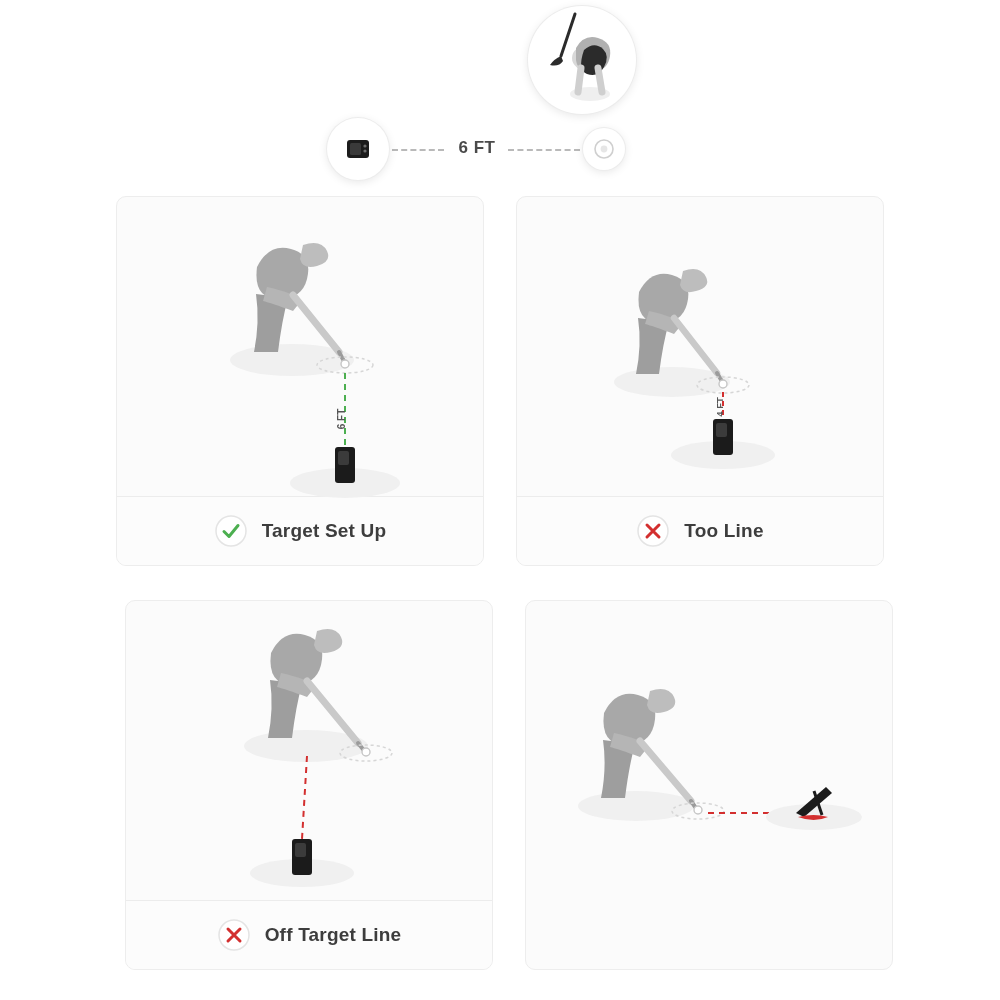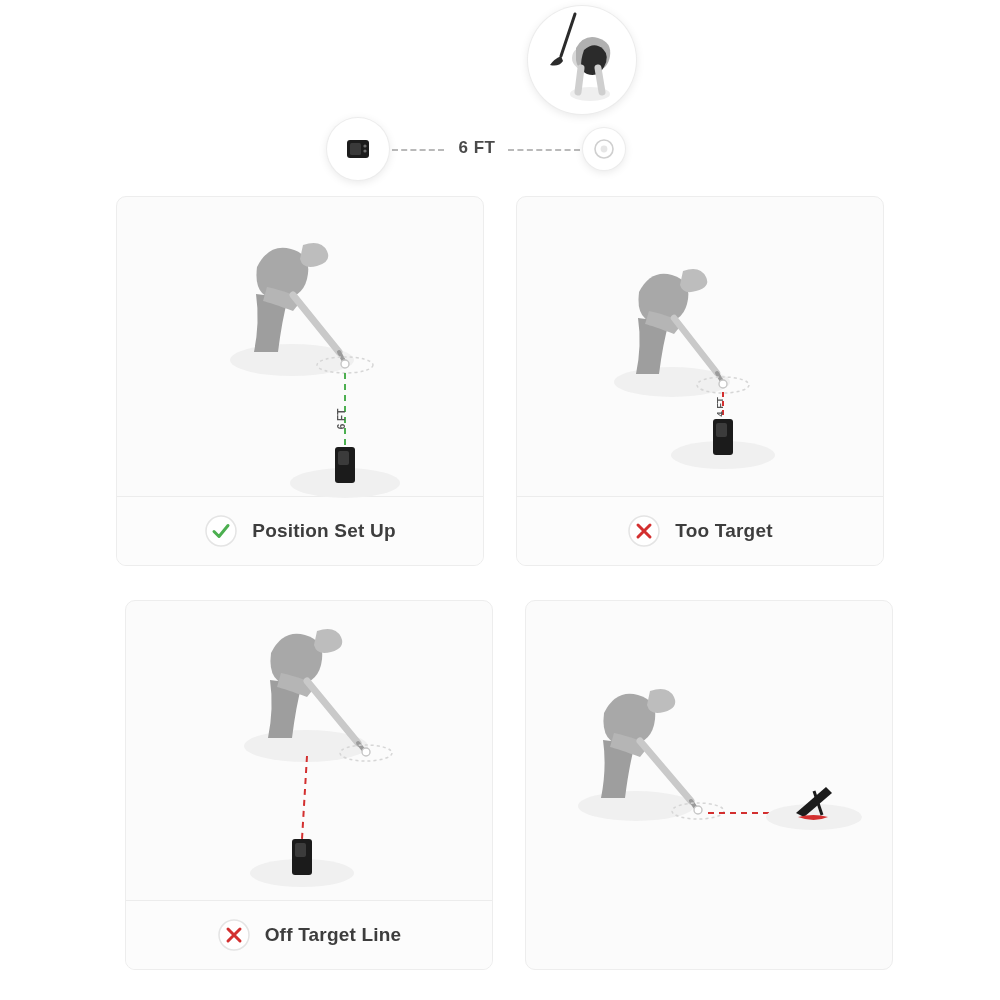--- a/index.html
+++ b/index.html
@@ -190,21 +190,21 @@
           <ellipse cx="228" cy="286" rx="55" ry="15" fill="#f0f0f0"></ellipse>
           <rect x="218" y="250" width="20" height="36" rx="3" fill="#1b1b1b"></rect>
           <rect x="221" y="254" width="11" height="14" rx="2" fill="#3b3b3b"></rect>
         </svg>
       </div>
       <div class="card-footer">
         <svg class="status-icon" viewBox="0 0 34 34">
           <circle cx="17" cy="17" r="15" fill="#ffffff" stroke="#e4e4e4" stroke-width="1.5"></circle>
           <path d="M10 17.5 l5 5 l9 -11" stroke="#4caf50" stroke-width="3" fill="none" stroke-linecap="round" stroke-linejoin="round"></path>
         </svg>
-        <span class="card-label">Position Set Up</span>
+        <span class="card-label">Target Set Up</span>
       </div>
     </div>
 
     <div class="card">
       <div class="card-art">
         <svg class="art-svg" width="368" height="302" viewBox="0 0 368 302">
           <ellipse cx="155" cy="185" rx="58" ry="15" fill="#f0f0f0"></ellipse>
           <g fill="#a8a8a8">
             <path d="M122 95 q12 -23 33 -17 q21 6 15 29 q-5 19 -27 19 q-25 0 -21 -31 z"></path>
             <path d="M166 74 q17 -6 23 6 q5 10 -10 14 q-13 4 -16 -6 z" fill="#bdbdbd"></path>
@@ -220,21 +220,21 @@
           <ellipse cx="206" cy="258" rx="52" ry="14" fill="#f0f0f0"></ellipse>
           <rect x="196" y="222" width="20" height="36" rx="3" fill="#1b1b1b"></rect>
           <rect x="199" y="226" width="11" height="14" rx="2" fill="#3b3b3b"></rect>
         </svg>
       </div>
       <div class="card-footer">
         <svg class="status-icon" viewBox="0 0 34 34">
           <circle cx="17" cy="17" r="15" fill="#ffffff" stroke="#e4e4e4" stroke-width="1.5"></circle>
           <path d="M11 11 l12 12 M23 11 l-12 12" stroke="#d32f2f" stroke-width="3" stroke-linecap="round"></path>
         </svg>
-        <span class="card-label">Too Target</span>
+        <span class="card-label">Too Line</span>
       </div>
     </div>
   </div>
 
   <div class="row">
 
     <div class="card">
       <div class="card-art">
         <svg class="art-svg" width="368" height="302" viewBox="0 0 368 302">
           <ellipse cx="180" cy="145" rx="62" ry="16" fill="#f0f0f0"></ellipse>

